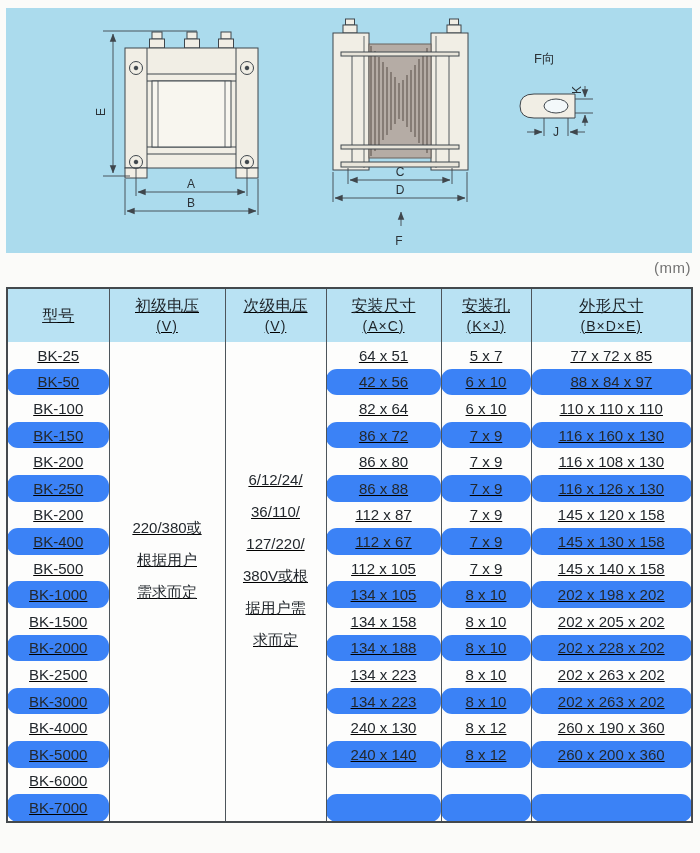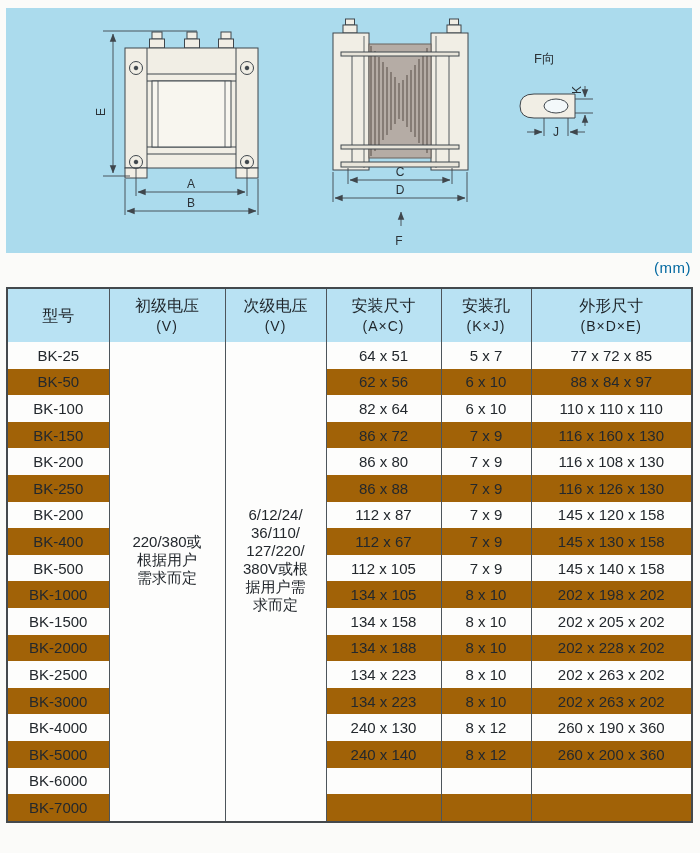--- a/index.html
+++ b/index.html
@@ -13,47 +13,48 @@
   .diagram-band { position:absolute; left:6px; top:8px; }
   svg text {
     font-family:"Liberation Sans", sans-serif;
     font-size:12px; fill:#2b3237;
   }
   svg .view-title { font-size:13px; }
 
   
   .unit-note {
     position:absolute; top:259px; right:9px;
-    font-size:15px; color:#0369a1; letter-spacing:.5px;
+    font-size:15px; color:#737373; letter-spacing:.5px;
   }
 
   
   .spec-table {
     position:absolute; left:6px; top:287px;
     width:685px; border-collapse:collapse; table-layout:fixed;
     border:2px solid #44494d;
+    text-decoration:underline;
   }
   .spec-table th, .spec-table td {
     border-left:1.5px solid #4d555b;
     padding:0; text-align:center; vertical-align:middle;
     color:#23282d; overflow:hidden;
   }
   .spec-table th:first-child, .spec-table td:first-child { border-left:none; }
   .spec-table thead th {
     height:53px; background:#b9e2f3; font-weight:normal;
     font-size:16px; color:#1e2429; line-height:20px;
   }
   .spec-table thead .sub { font-size:14px; letter-spacing:1px; }
   .spec-table tbody td {
     height:26.6px; font-size:15px; background:#fdfdfc;
   }
-  .spec-table tbody tr.stripe td { background:#a16207; }
+  .spec-table tbody tr.stripe td { background:#3b82f6;border-radius:11px; }
   .spec-table td.voltage-cell {
     background:#fdfdfc !important;
-    font-size:15px; line-height:18px; white-space:pre-line;
+    font-size:15px; line-height:32px; white-space:pre-line;
     padding-bottom:42px;
   }
 </style>
 </head>
 <body>
 
 <div class="page">
 
   <svg class="diagram-band" width="686" height="245" viewBox="6 8 686 245">
     <defs>
@@ -225,21 +226,21 @@
 127/220/
 380V或根
 据用户需
 求而定</td>
           <td>64 x 51</td>
           <td>5 x 7</td>
           <td>77 x 72 x 85</td>
         </tr>
         <tr class="stripe">
           <td>BK-50</td>
-          <td>62 x 56</td>
+          <td>42 x 56</td>
           <td>6 x 10</td>
           <td>88 x 84 x 97</td>
         </tr>
         <tr>
           <td>BK-100</td>
           <td>82 x 64</td>
           <td>6 x 10</td>
           <td>110 x 110 x 110</td>
         </tr>
         <tr class="stripe">

